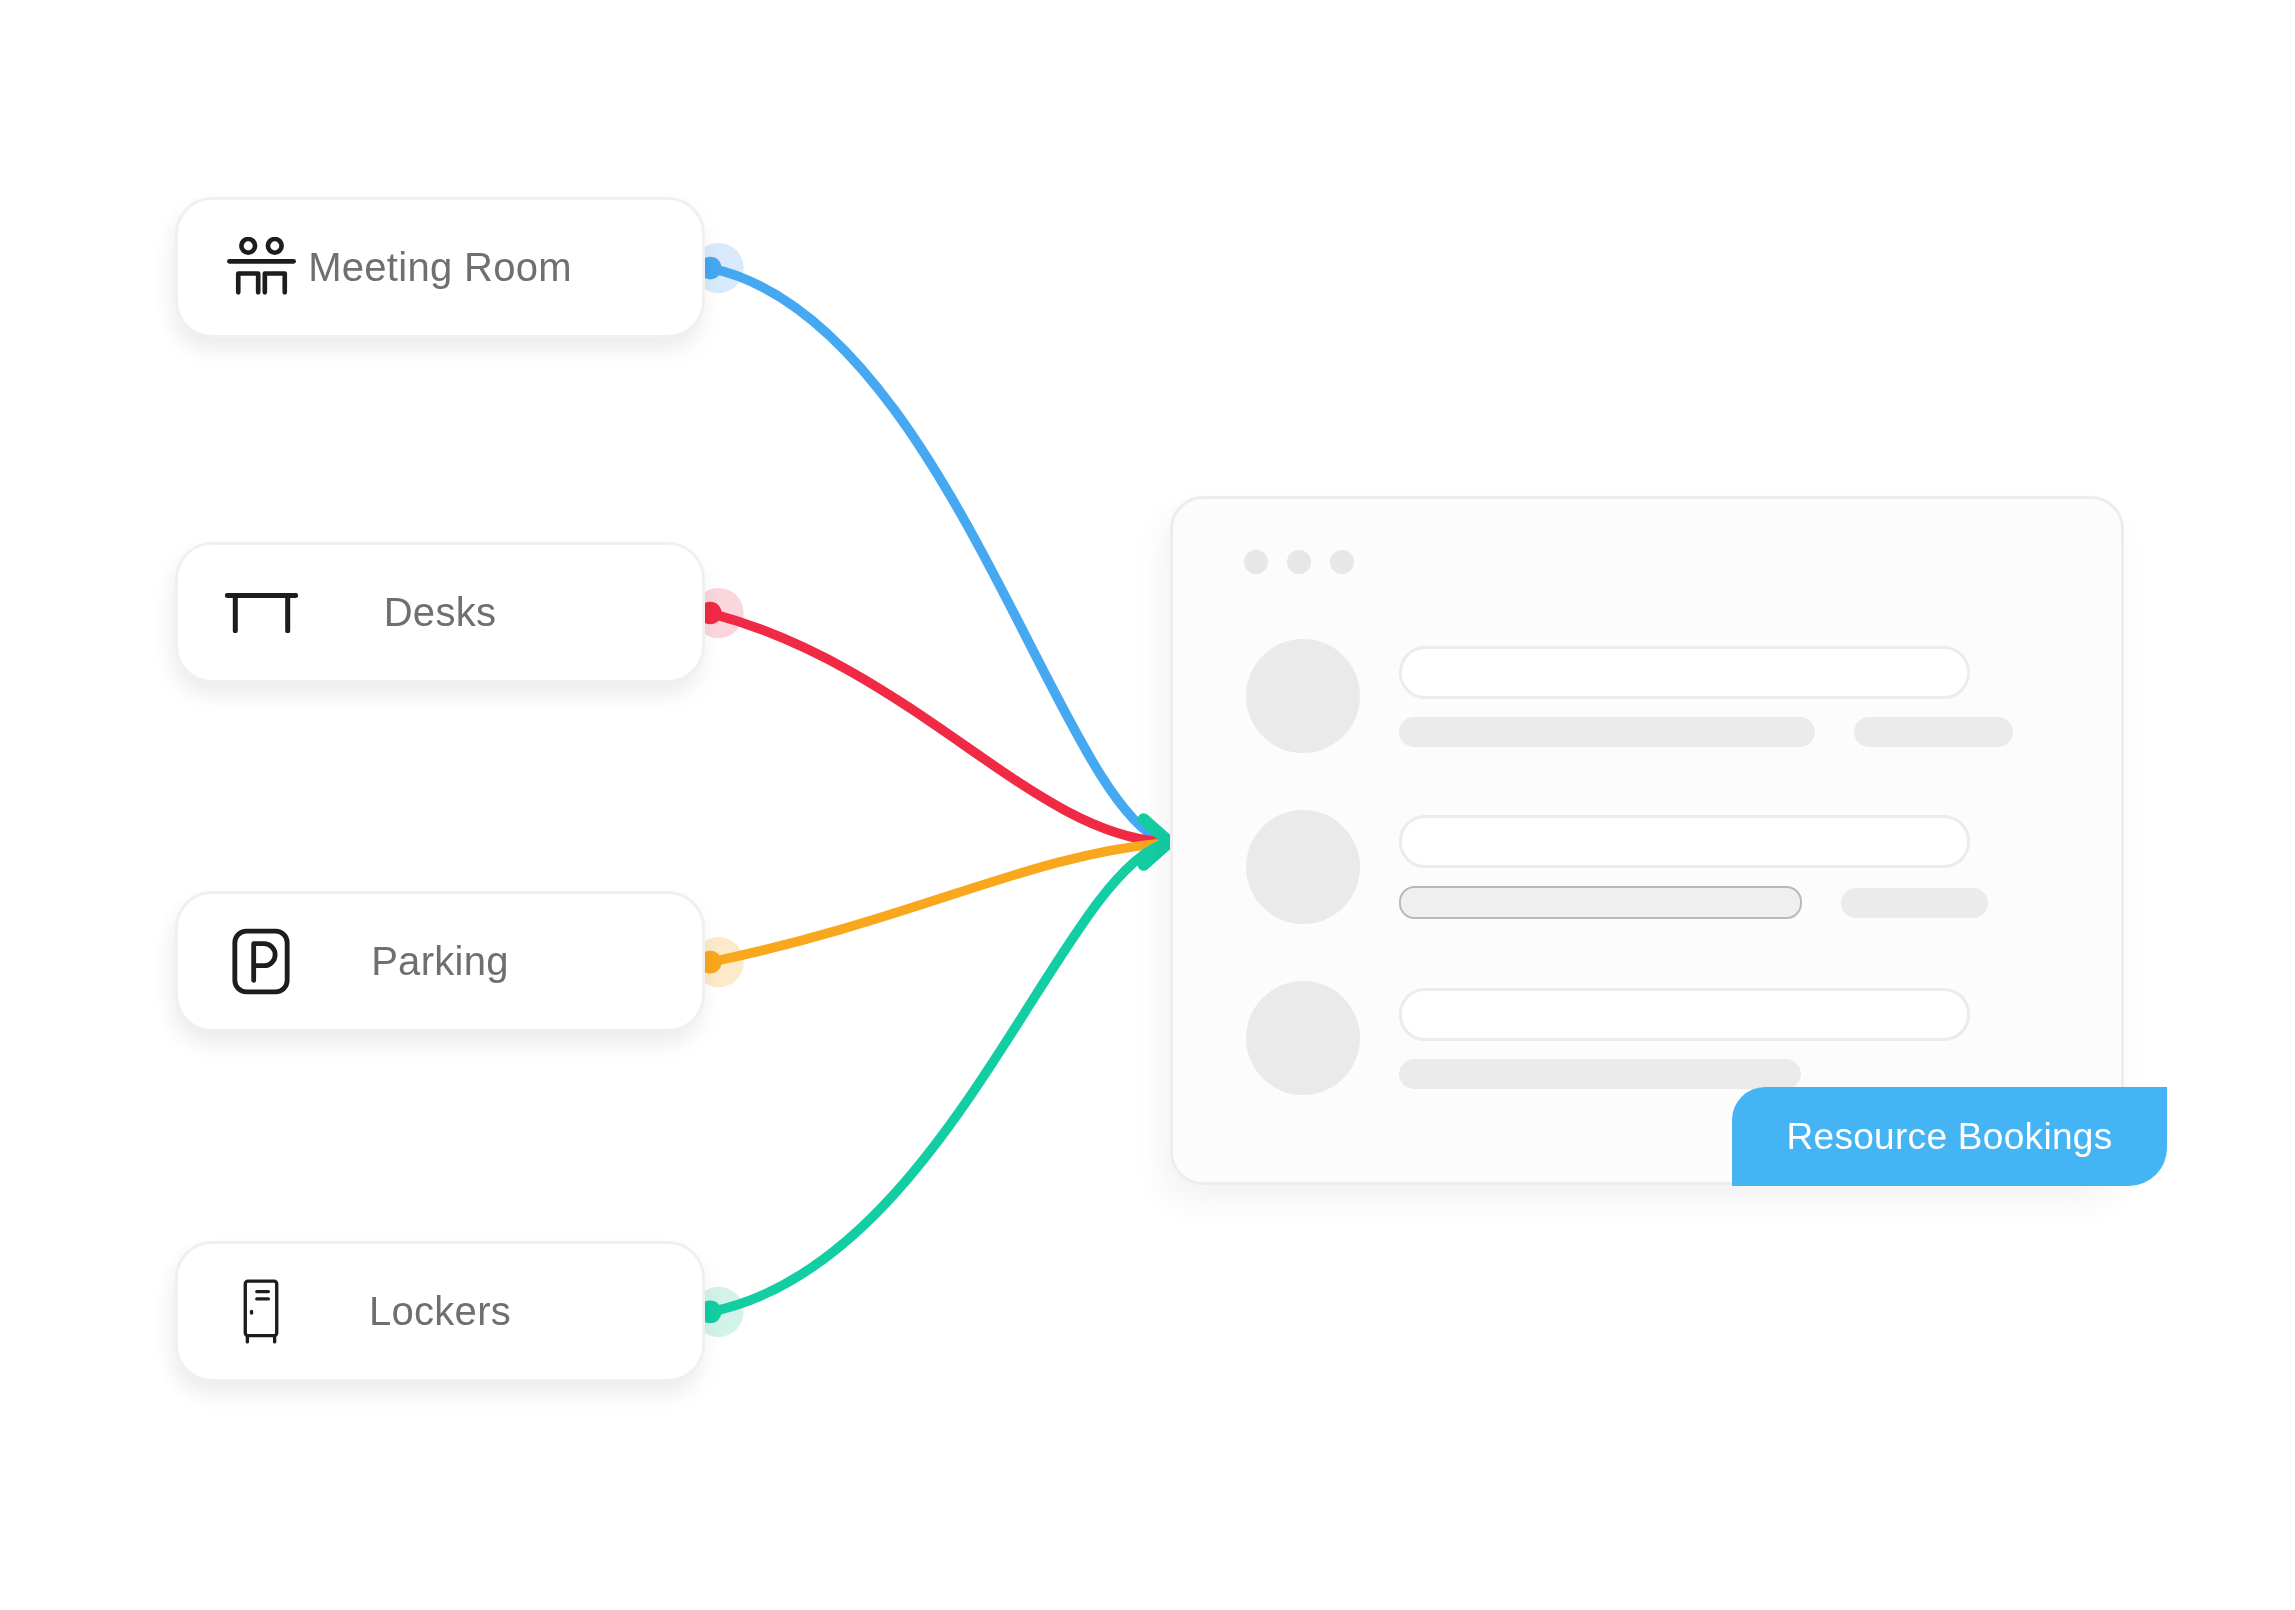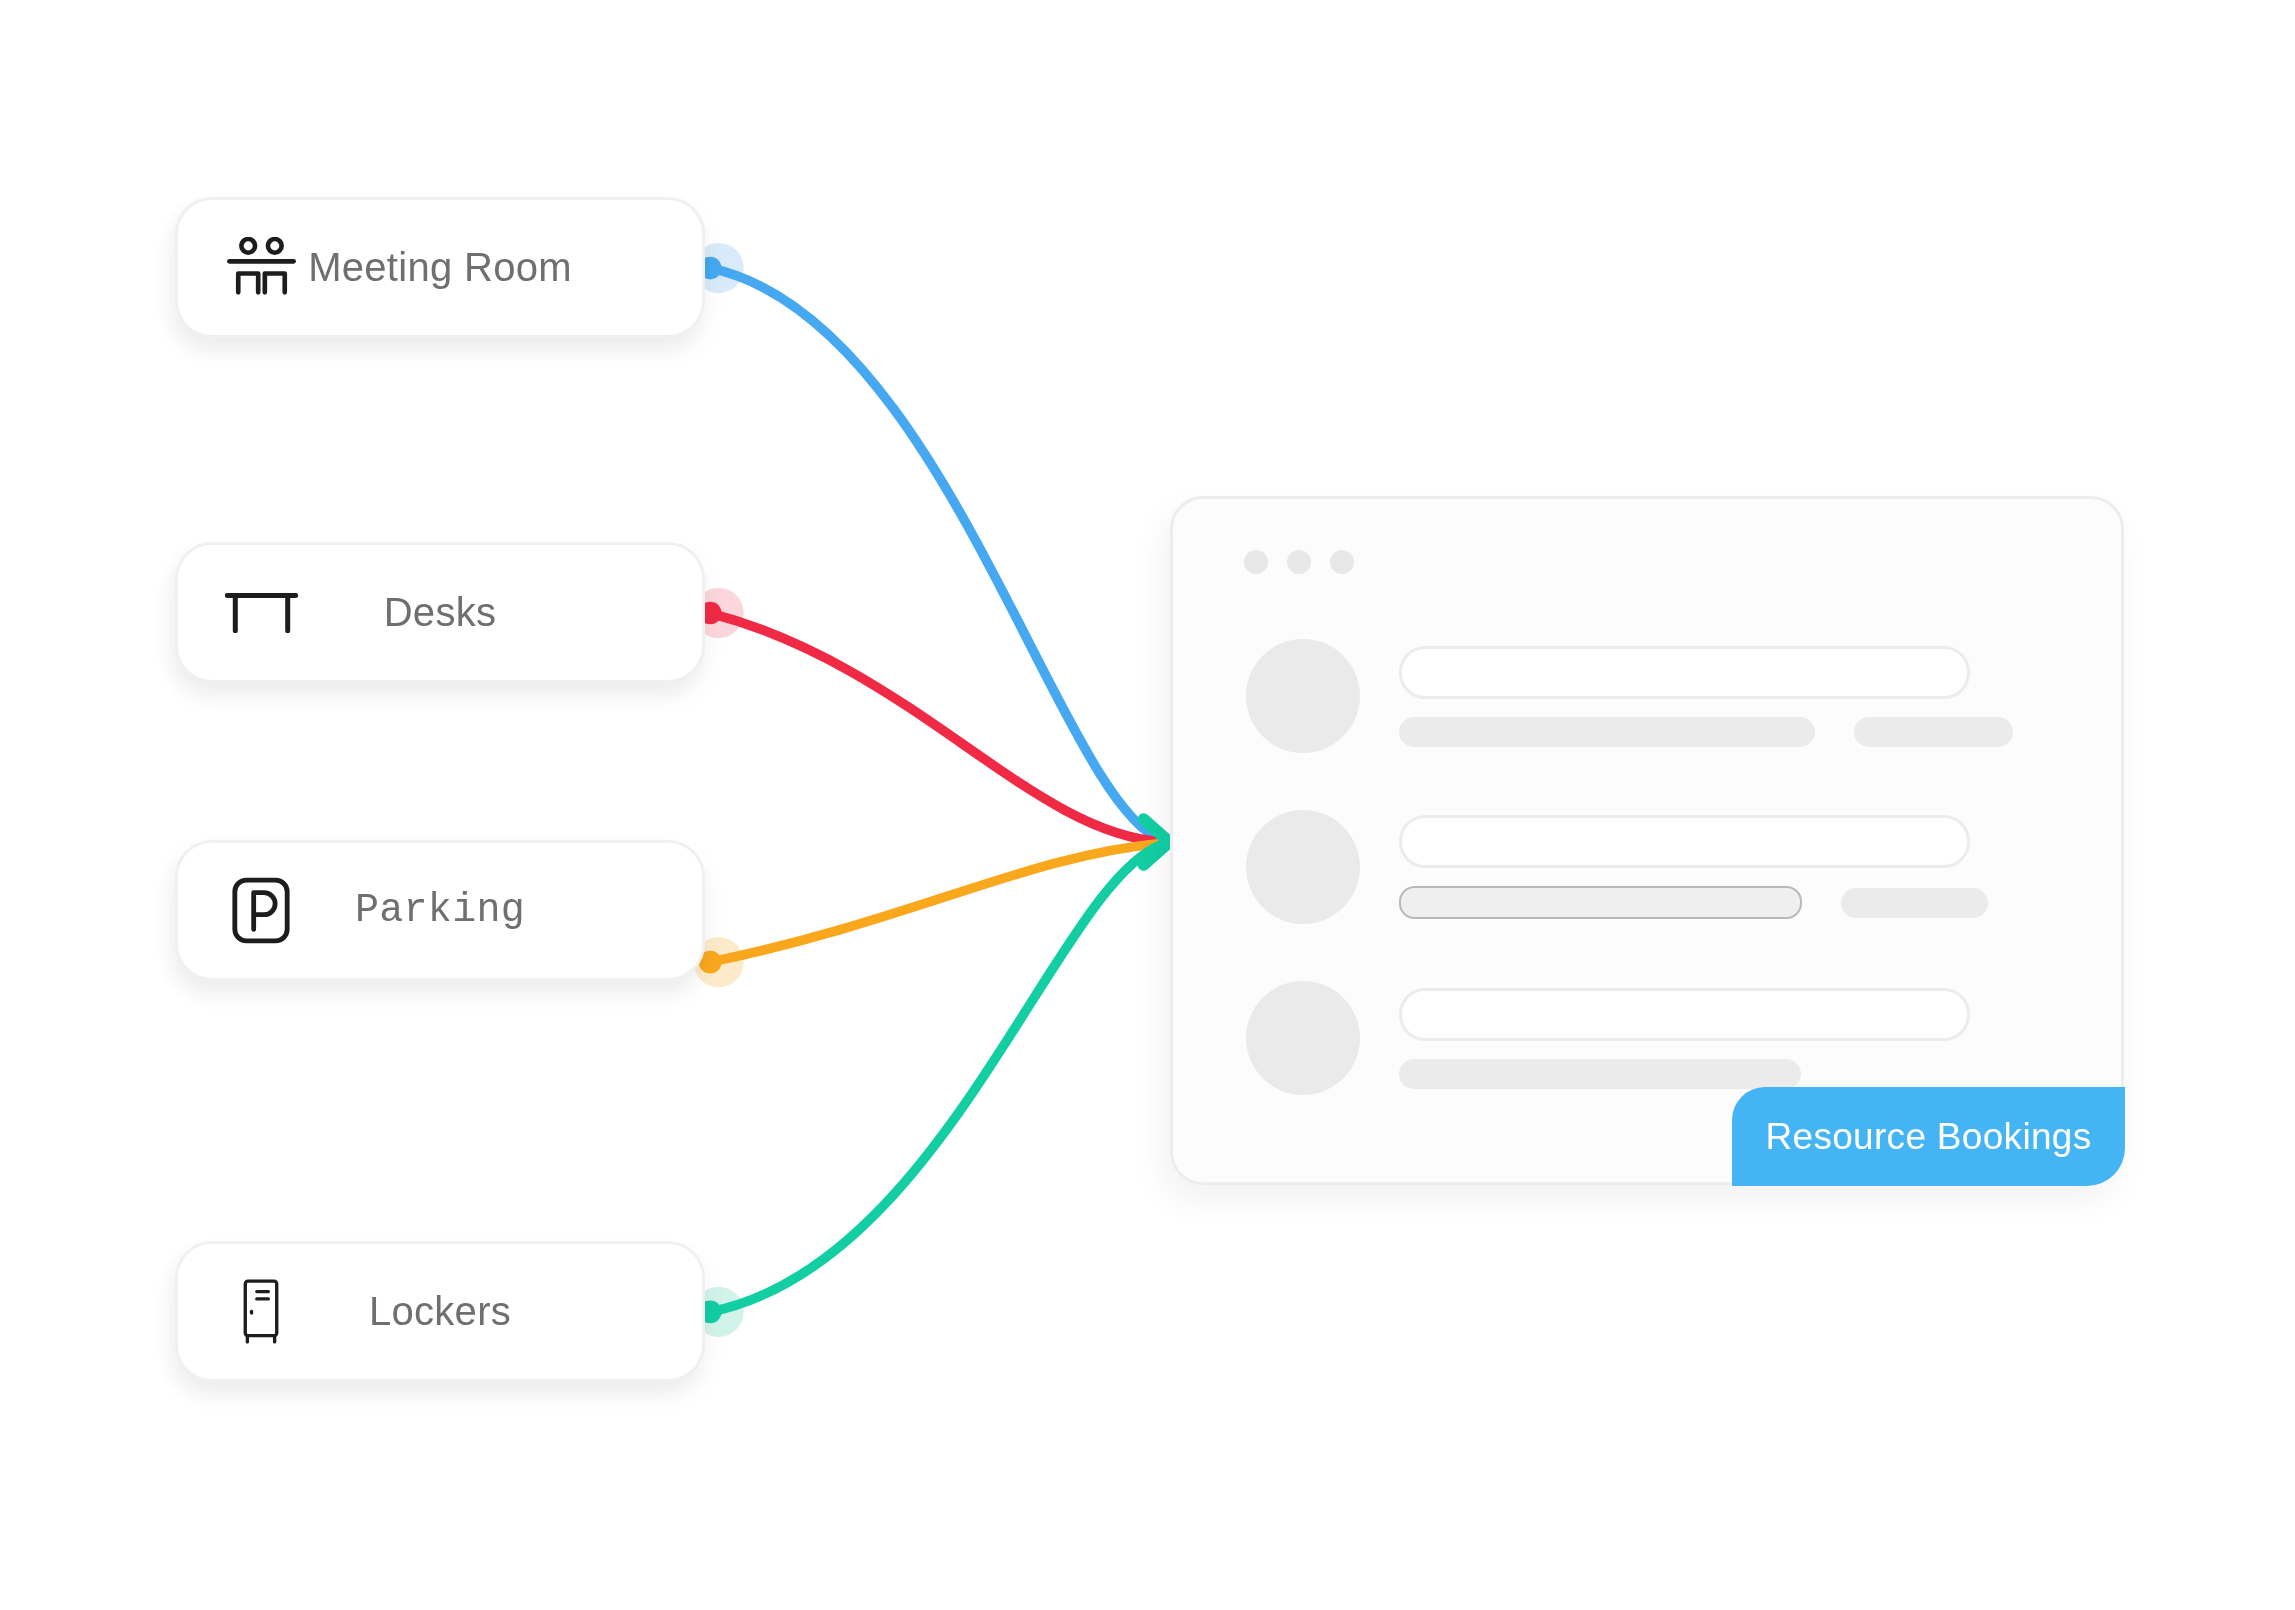--- a/index.html
+++ b/index.html
@@ -16,21 +16,21 @@
     position:absolute;
     left:175px;width:530px;height:141px;
     background:#ffffff;
     border:3px solid #F0F0F0;
     border-radius:37px;
     box-shadow:0 13px 25px rgba(0,0,0,0.05), -6px 10.8px 20.3px rgba(0,0,0,0.03);
     box-sizing:border-box;
   }
   .card-1{top:197px;}
   .card-2{top:542px;}
-  .card-3{top:840px;font-family:Liberation Mono, monospace;}
+  .card-3{top:891px;}
   .card-4{top:1241px;text-align:right;}
   .card-icon-box{
     position:absolute;left:35px;top:0;bottom:0;width:96px;
     display:flex;align-items:center;justify-content:center;
   }
   .card-icon-box svg{stroke:#1d1d1f;fill:none;stroke-linecap:round;stroke-linejoin:round;}
   .card-label{
     position:absolute;inset:0;
     display:flex;align-items:center;justify-content:center;
     font-size:40px;font-weight:500;color:#6f6f6f;letter-spacing:0.3px;
@@ -76,21 +76,21 @@
   .bar-long-1{width:416px;}
   .bar-short-1{width:159px;}
   .bar-active{
     width:399px;height:29px;border-radius:15.5px;
     background:#EFEFEF;border:2.4px solid #B9B9B9;
   }
   .bar-short-2{width:147px;}
   .bar-long-3{width:402px;}
 
   .resource-badge{
-    position:absolute;left:1732px;top:1087px;width:393px;height:99px;
+    position:absolute;left:1732px;top:1087px;width:435px;height:99px;
     border-radius:33px 0 38px 0;
     display:flex;align-items:center;justify-content:center;
     color:#ffffff;font-size:37px;font-weight:500;letter-spacing:0.3px;
     background:#45B4F4;
   }
 </style>
 </head>
 <body>
 
 <div class="stage">

